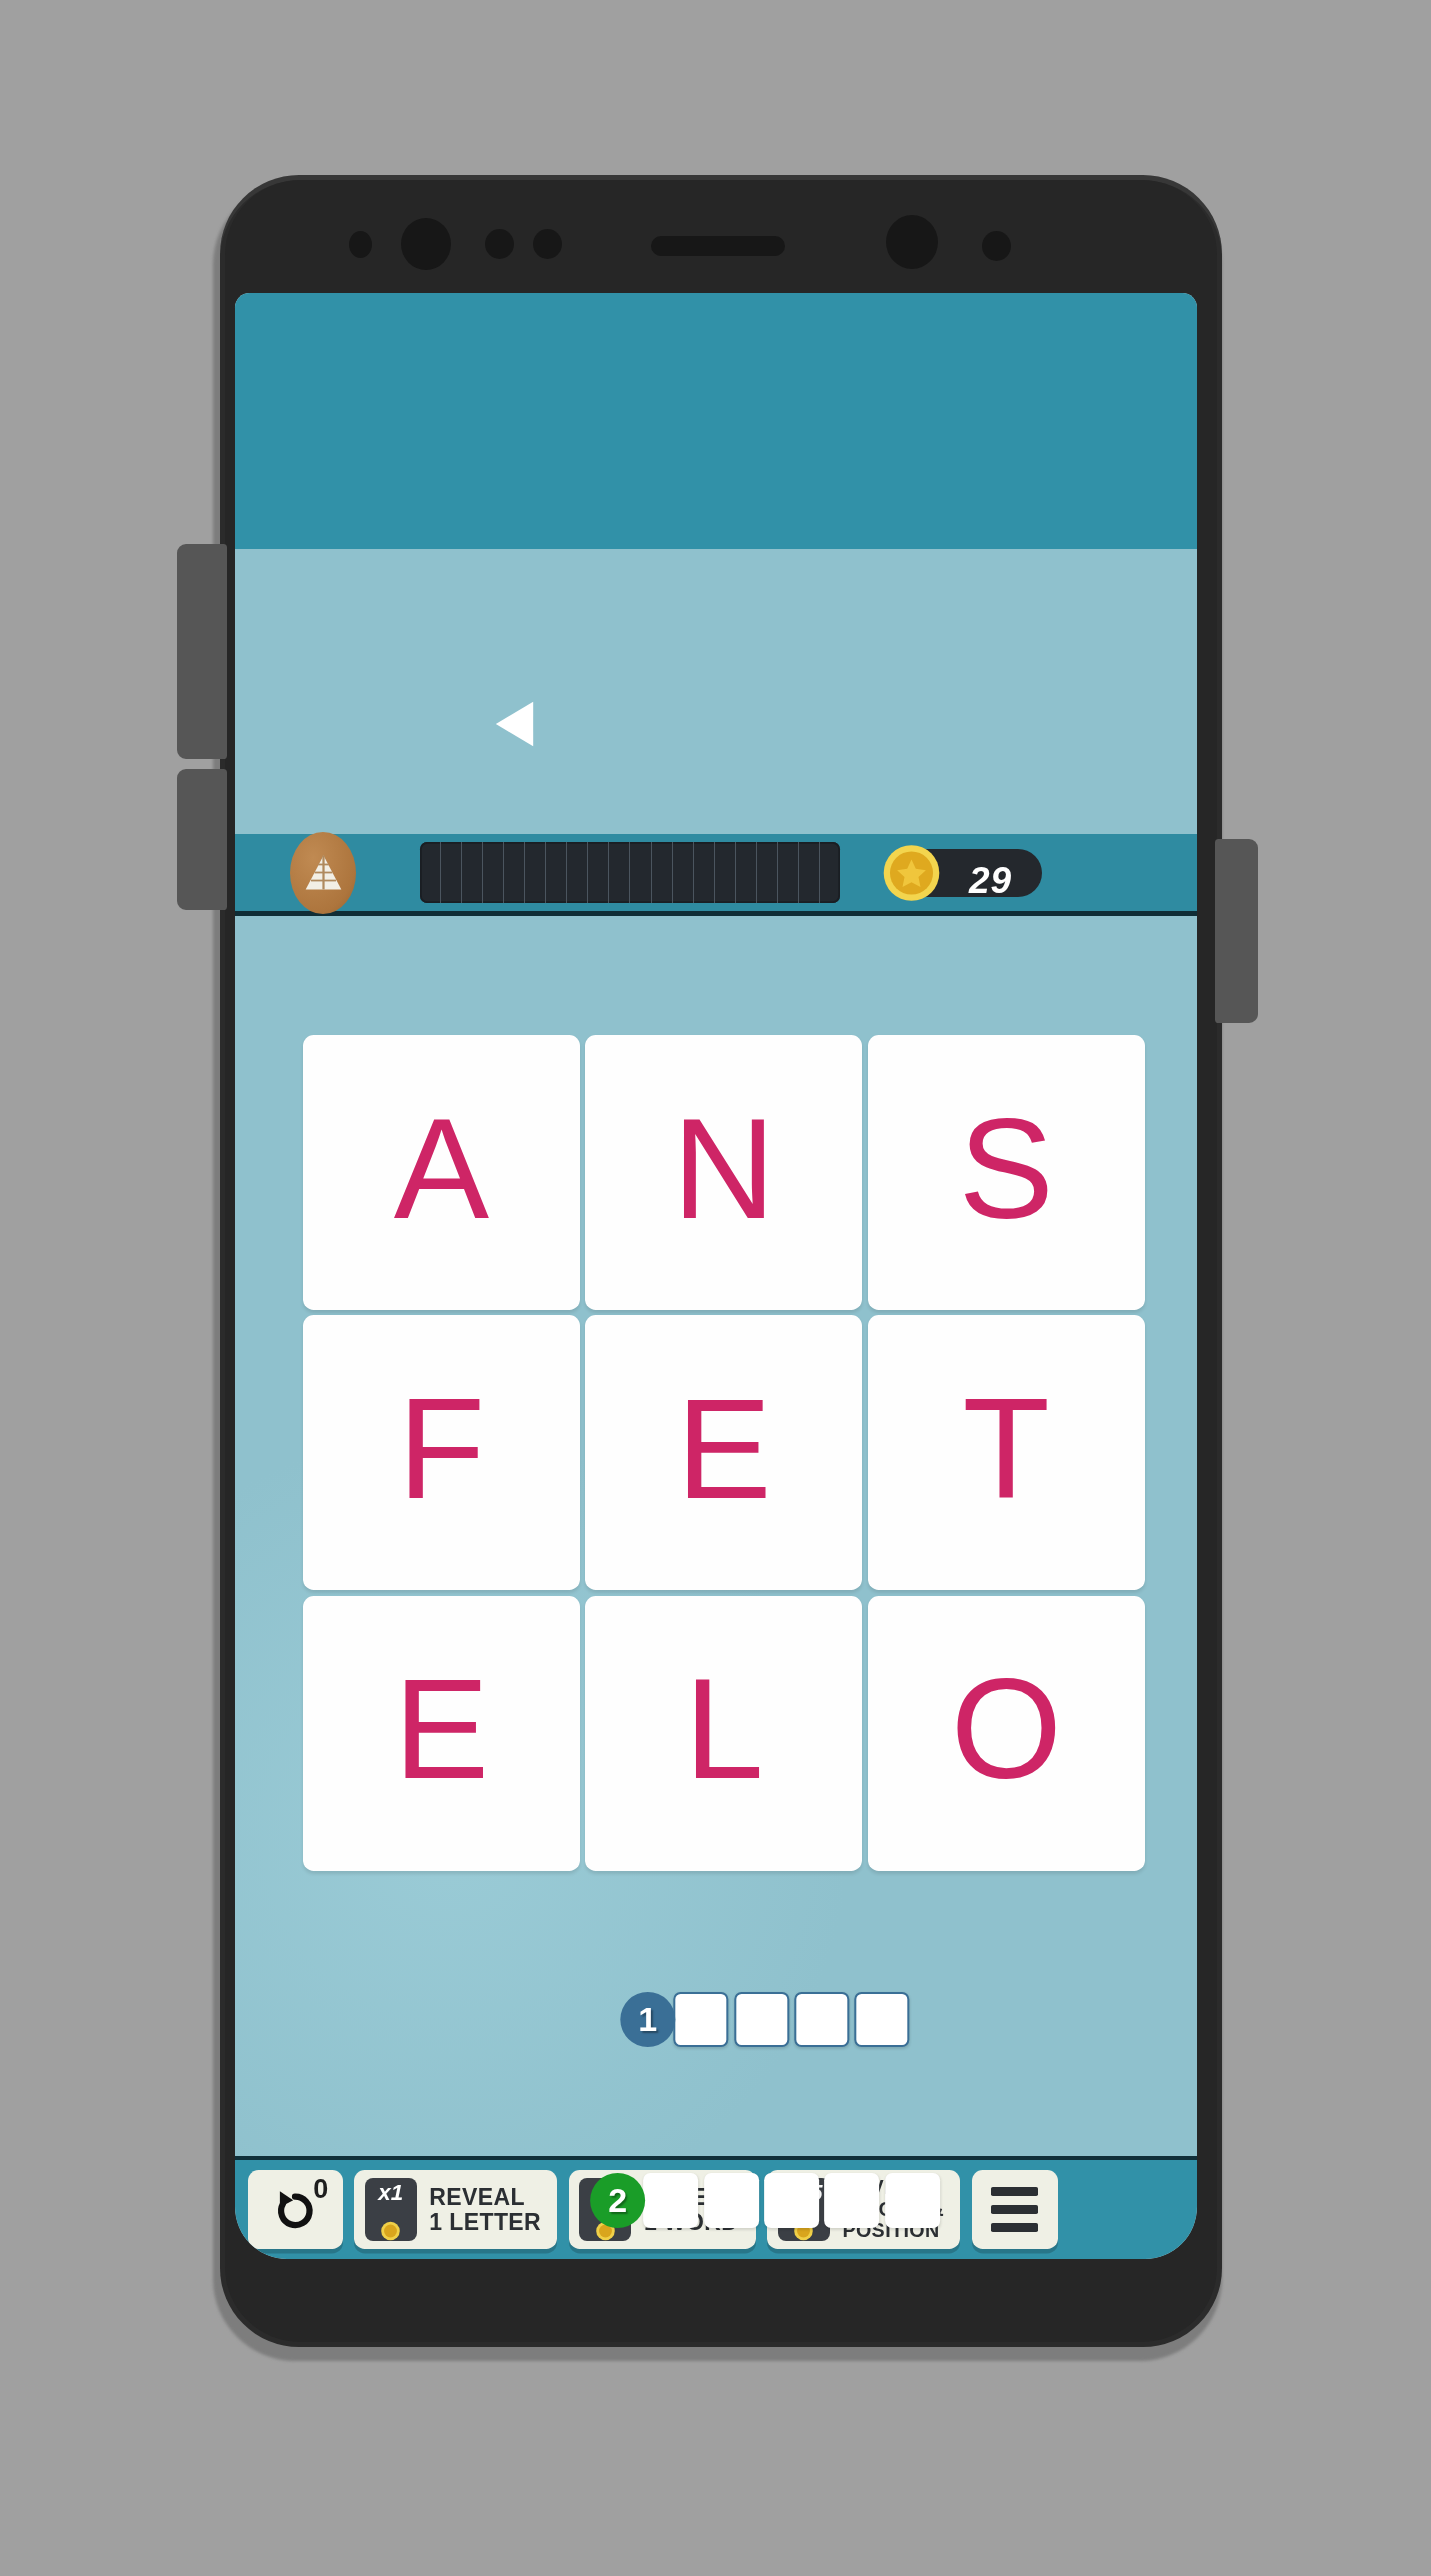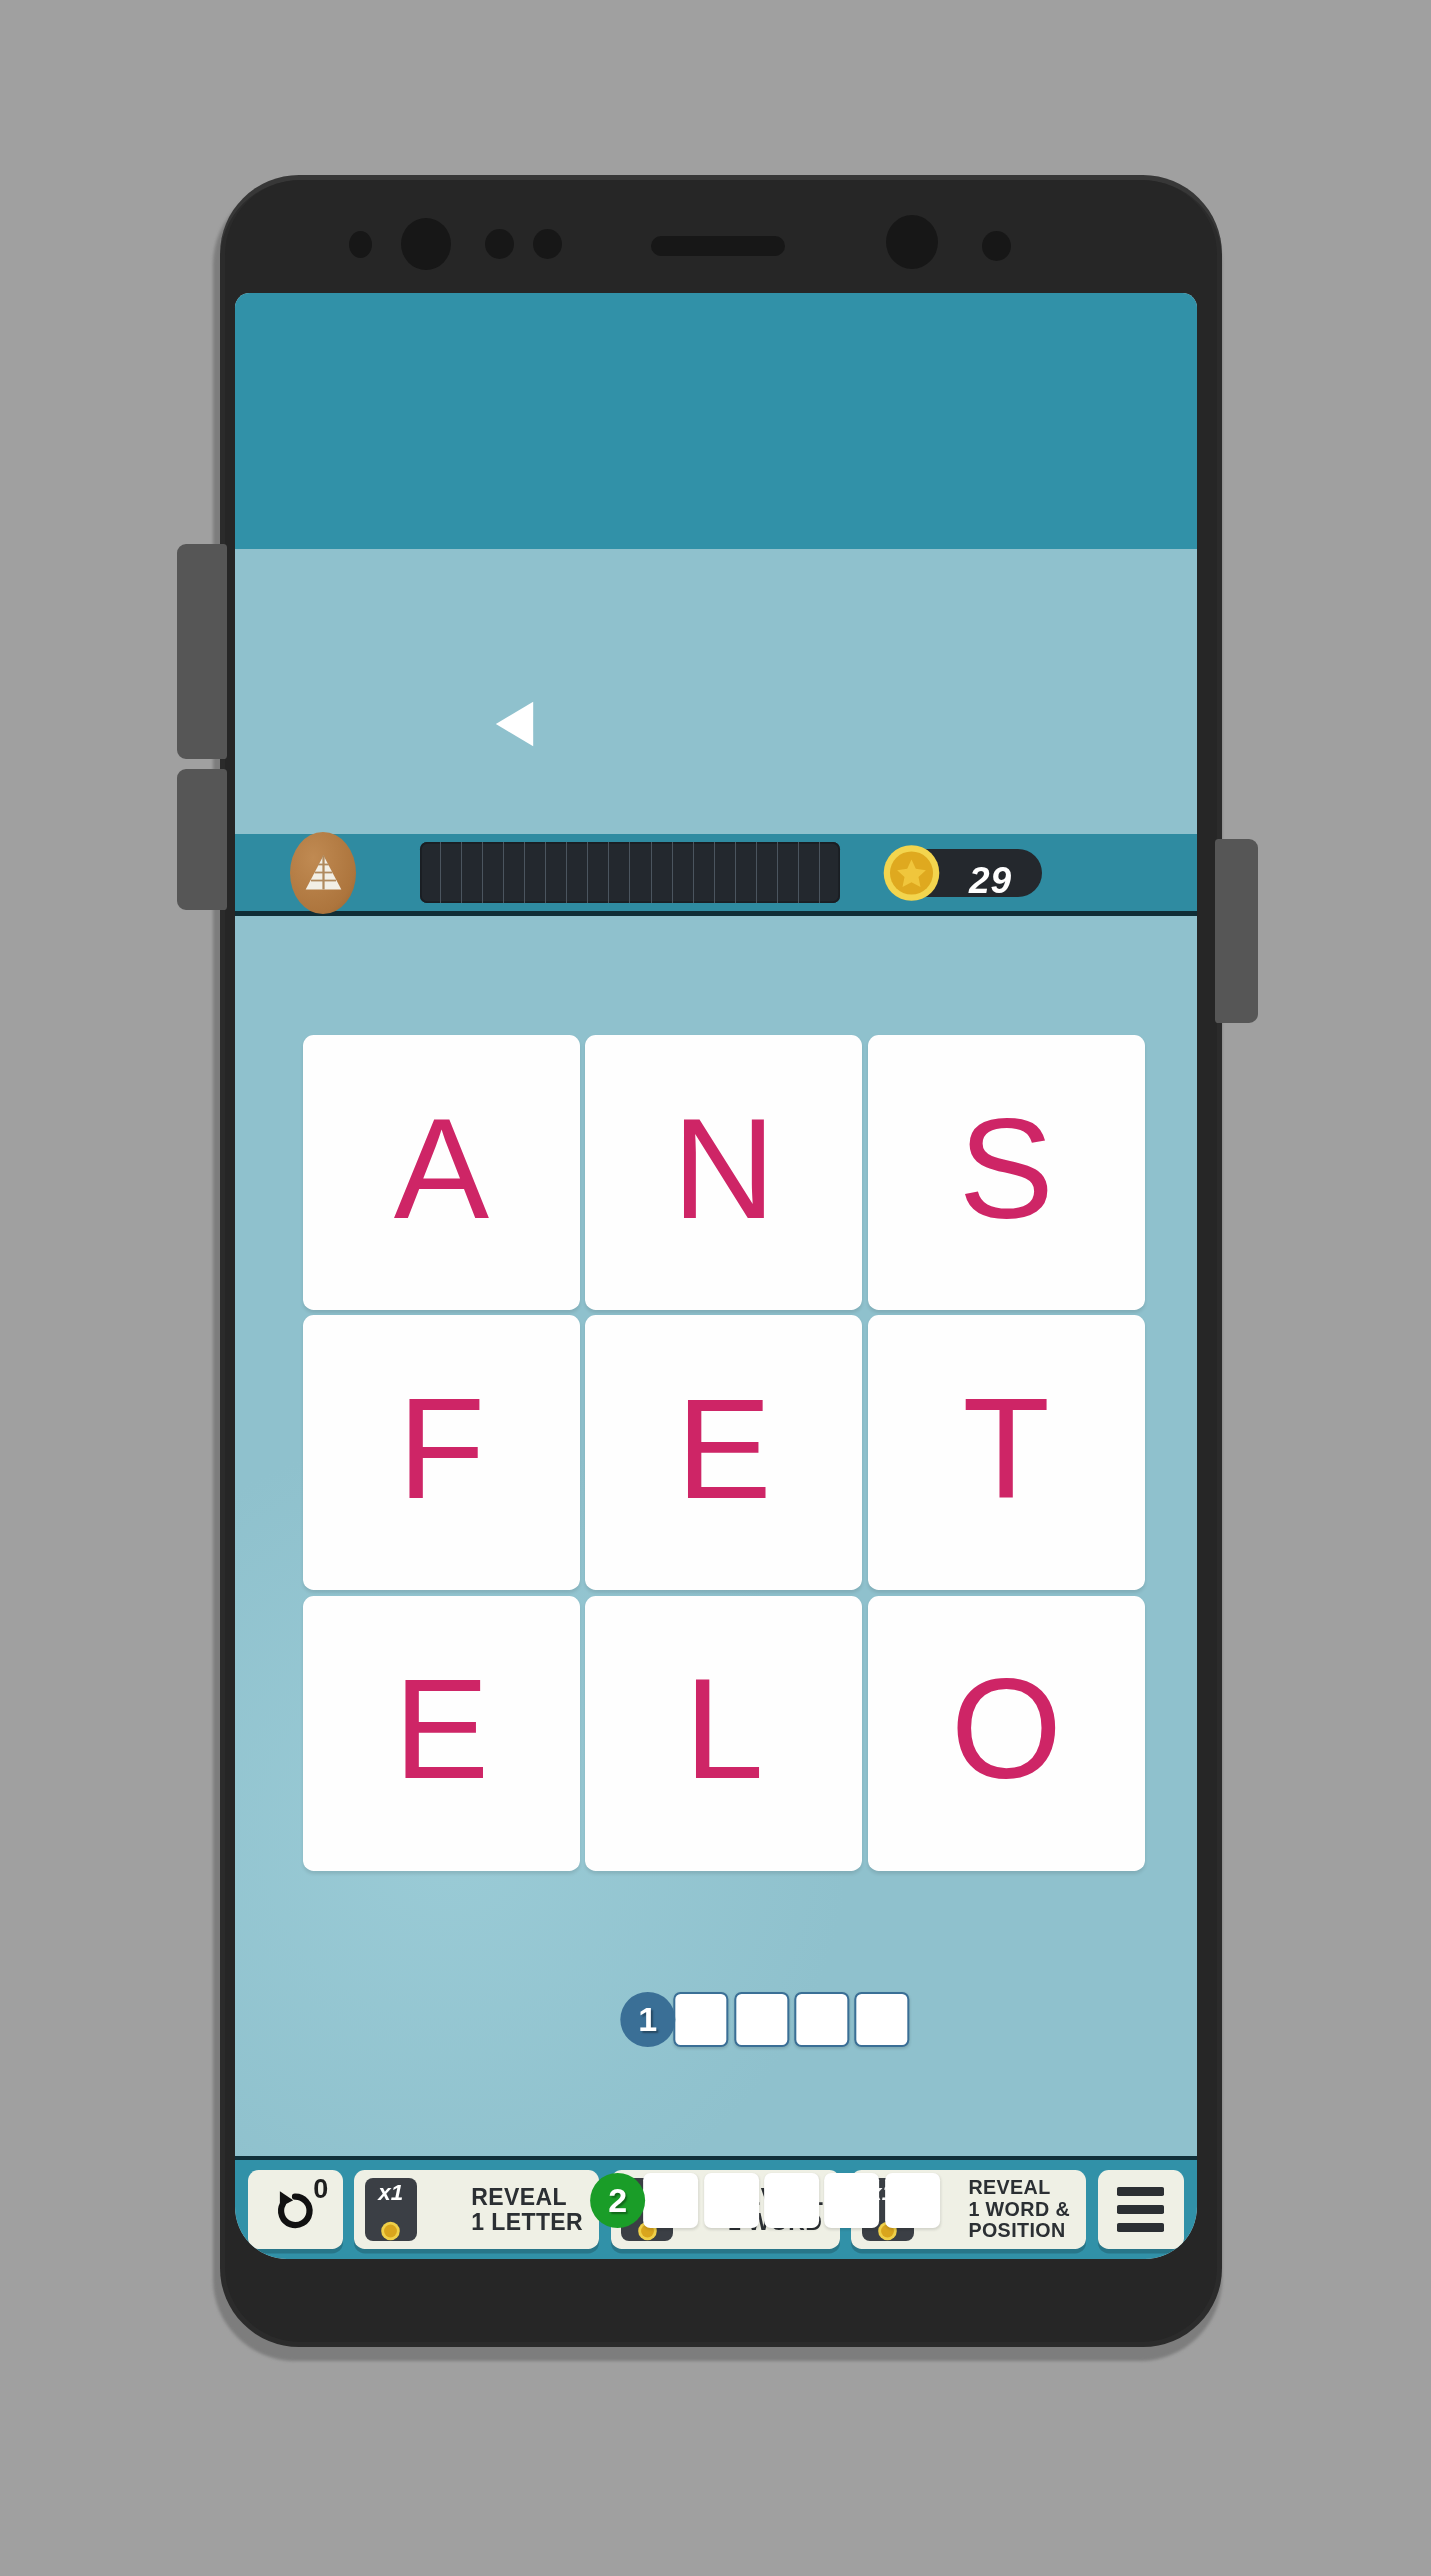--- a/index.html
+++ b/index.html
@@ -173,21 +173,21 @@
   .cost-chip {
     background:#3b3f45; border-radius:8px;
     width:52px; height:63px;
     display:flex; flex-direction:column; align-items:center; justify-content:center;
     gap:17px; padding-top:3.6px;
   }
   .cost-x { color:#fff; font-size:22.4px; font-weight:bold; font-style:italic; line-height:1; }
   .cost-coin { width:25px; height:25px; }
   .tb-label {
     color:#2b2f33; font-size:23px; font-weight:bold;
-    line-height:1.08; letter-spacing:0.4px; text-transform:uppercase;margin-left:42px;
+    line-height:1.08; letter-spacing:0.4px; text-transform:uppercase;
   }
   .tb-label.small { font-size:19.7px; line-height:1.1; }
   .tb-menu { width:86px; justify-content:center; flex-direction:column; gap:9px; }
   .burger-line { width:47px; height:9px; background:#2b2f33; border-radius:1.8px; }
 </style>
 </head>
 <body>
 
 <div class="stage">
 

